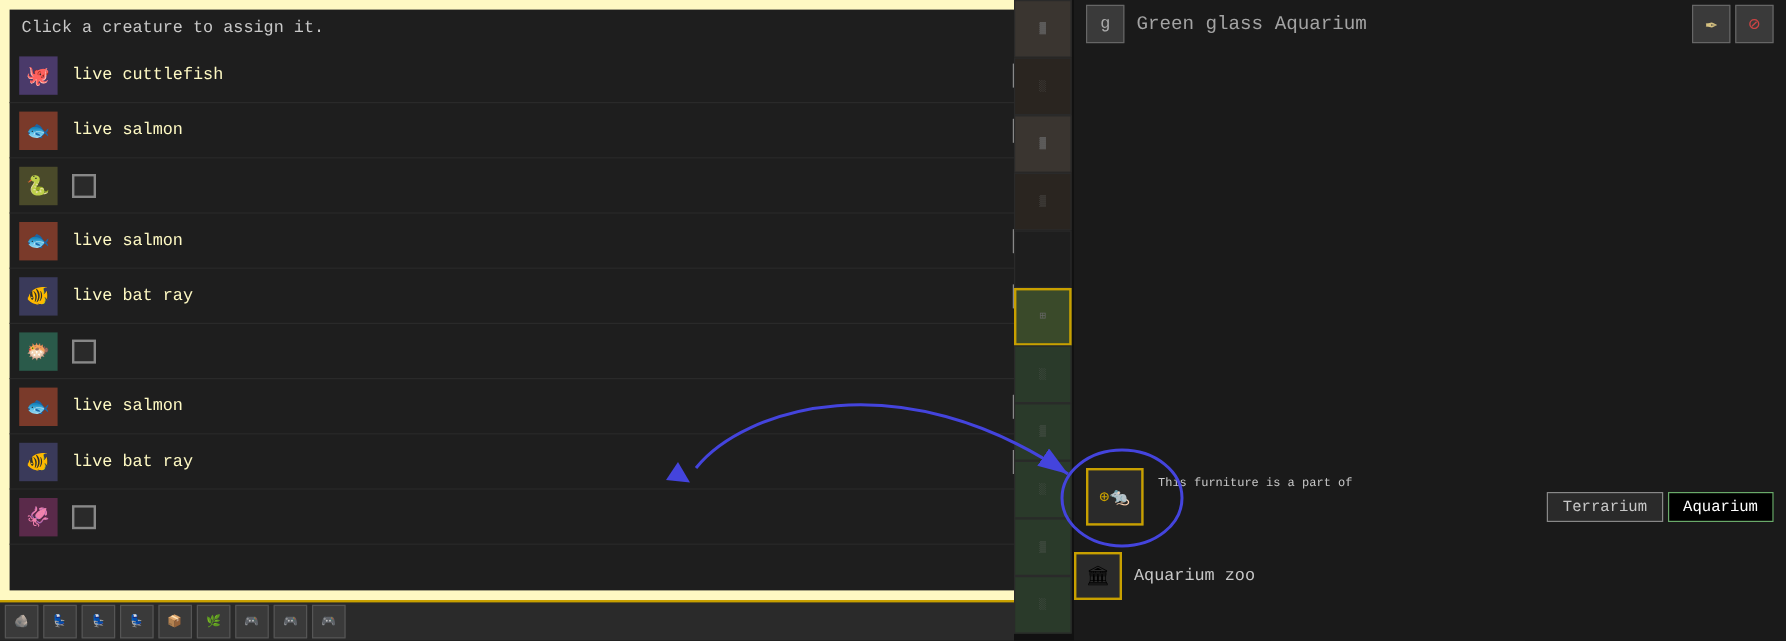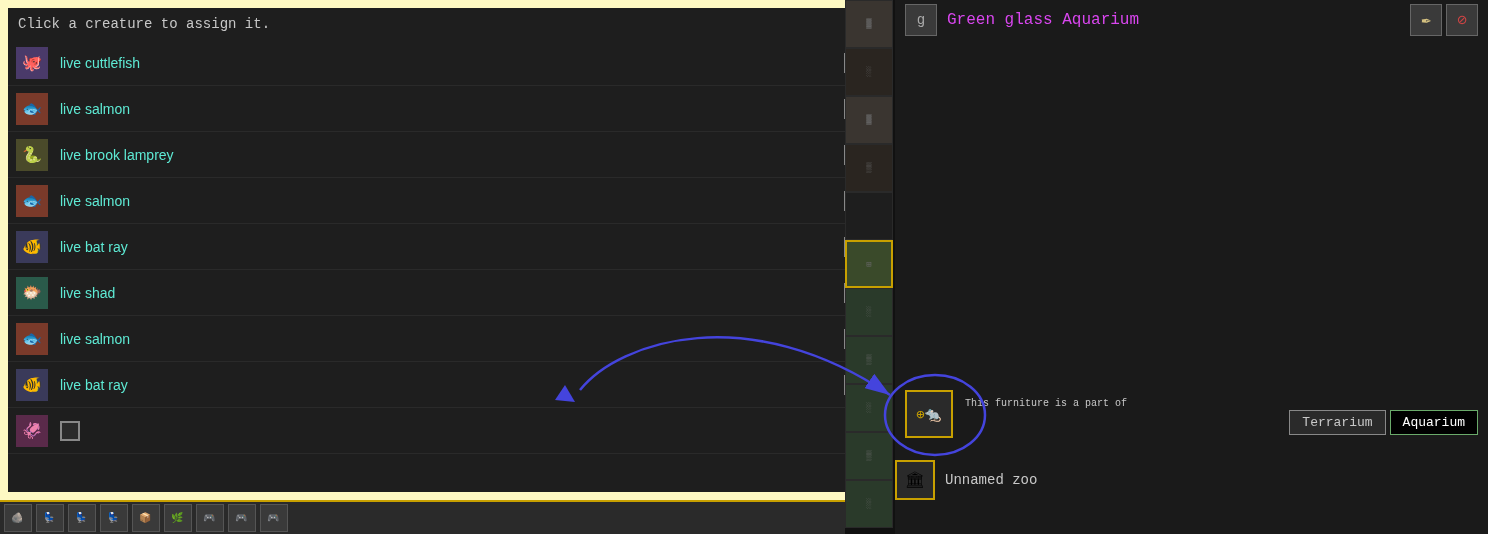--- a/index.html
+++ b/index.html
@@ -47,23 +47,23 @@
       width: 32px;
       height: 32px;
       margin-right: 12px;
       flex-shrink: 0;
       display: flex;
       align-items: center;
       justify-content: center;
     }
 
     .creature-name {
-      color: #5eead4;
+      color: #fef9c3;
       font-size: 14px;
-      font-family: Liberation Sans, sans-serif;
+      font-family: Liberation Mono, monospace;
       flex: 1;
     }
 
     .creature-checkbox {
       width: 20px;
       height: 20px;
       border: 2px solid #888;
       background: #2a2a2a;
       margin-right: 6px;
       flex-shrink: 0;
@@ -94,21 +94,21 @@
       border: 1px solid #666;
       display: flex;
       align-items: center;
       justify-content: center;
       font-size: 14px;
       color: #aaa;
       margin-right: 10px;
     }
 
     #aquarium-title {
-      color: #d946ef;
+      color: #a3a3a3;
       font-size: 16px;
       font-family: 'Courier New', monospace;
       flex: 1;
     }
 
     #header-icons {
       display: flex;
       gap: 4px;
     }
 
@@ -301,36 +301,34 @@
         <span class="creature-name">live cuttlefish</span>
         <div class="creature-checkbox"></div>
       </li>
       <li class="creature-item">
         <div class="creature-icon icon-salmon">🐟</div>
         <span class="creature-name">live salmon</span>
         <div class="creature-checkbox"></div>
       </li>
       <li class="creature-item">
         <div class="creature-icon icon-lamprey">🐍</div>
-        <span class="creature-name">live brook lamprey</span>
         <div class="creature-checkbox"></div>
       </li>
       <li class="creature-item">
         <div class="creature-icon icon-salmon">🐟</div>
         <span class="creature-name">live salmon</span>
         <div class="creature-checkbox"></div>
       </li>
       <li class="creature-item">
         <div class="creature-icon icon-batray">🐠</div>
         <span class="creature-name">live bat ray</span>
         <div class="creature-checkbox"></div>
       </li>
       <li class="creature-item">
         <div class="creature-icon icon-shad">🐡</div>
-        <span class="creature-name">live shad</span>
         <div class="creature-checkbox"></div>
       </li>
       <li class="creature-item">
         <div class="creature-icon icon-salmon">🐟</div>
         <span class="creature-name">live salmon</span>
         <div class="creature-checkbox"></div>
       </li>
       <li class="creature-item">
         <div class="creature-icon icon-batray">🐠</div>
         <span class="creature-name">live bat ray</span>
@@ -378,21 +376,21 @@
 <div id="furniture-area">
   <div id="furniture-icon">
     <span style="color:#c8a000; font-size:14px;">⊕</span>
     <span style="font-size:14px;">🐀</span>
   </div>
   <div id="furniture-text">This furniture is a part of</div>
 </div>
 
 <div id="zoo-info">
   <div id="zoo-icon">🏛</div>
-  <div id="zoo-name">Unnamed zoo</div>
+  <div id="zoo-name">Aquarium zoo</div>
 </div>
 
 <div id="tabs-area">
 <div class="tab-btn inactive">Terrarium</div>
     <div class="tab-btn active">Aquarium</div>
   </div>
 
 <div id="bottom-bar">
 <div class="bottom-icon">🪨</div>
     <div class="bottom-icon">💺</div>

